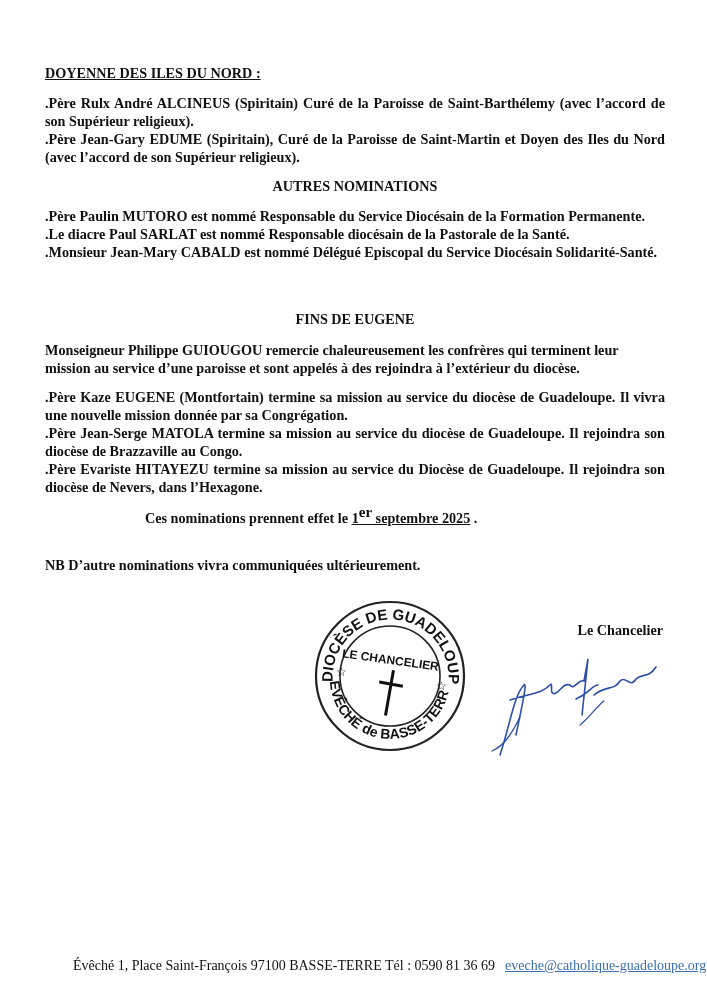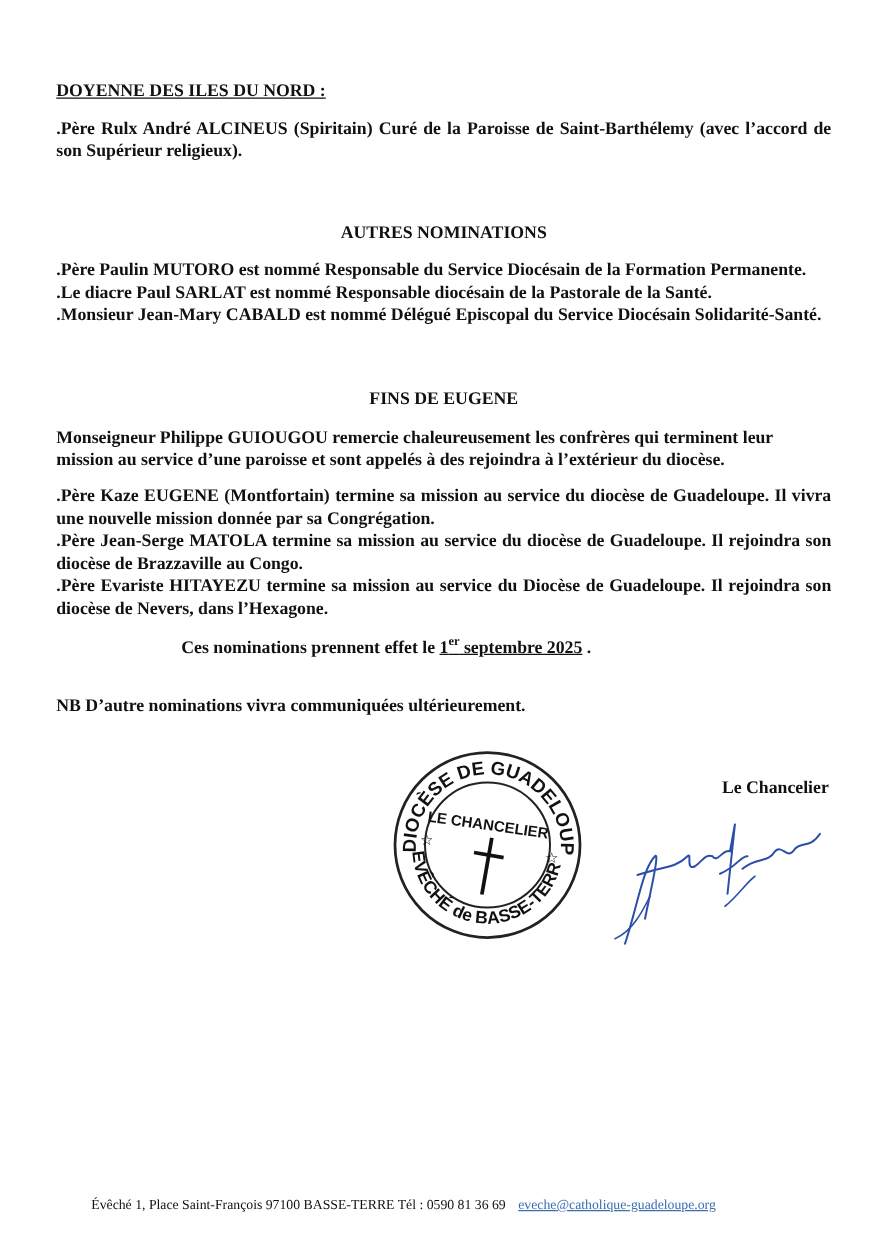--- a/index.html
+++ b/index.html
@@ -4,39 +4,40 @@
 <style>
   html, body { margin:0; padding:0; background:#ffffff; }
   body { width:707px; height:1000px; position:relative; overflow:hidden;
          font-family:"Liberation Serif", "DejaVu Serif", serif; color:#111; }
   .page { position:absolute; left:0; top:0; width:581px; height:1000px; }
   .blk { position:absolute; left:45px; width:620px; font-weight:bold; font-size:14.2px; line-height:18px; }
   .just { text-align:justify; text-align-last:left; }
   .heading-u { text-decoration:underline; }
   .center { text-align:center; left:45px; width:620px; }
   .para { margin:0; }
-  sup { font-size:10px; line-height:0; }
+  sup { font-size:15px; line-height:0; }
   .u { text-decoration:underline; }
   .sig-block { position:absolute; left:483px; top:621px; width:180px; text-align:right;
                font-weight:bold; font-size:14.2px; line-height:18px; }
   .stamp { position:absolute; left:312px; top:598px; width:156px; height:156px; }
   .signature { position:absolute; left:480px; top:655px; width:180px; height:110px; }
-  .footer { position:absolute; left:73px; top:958px; font-size:11px; font-weight:normal; white-space:nowrap;text-align:right; }
+  .footer { position:absolute; left:73px; top:958px; font-size:14px; font-weight:normal; white-space:nowrap;text-align:right; }
   .footer a { color:#3a6fb0; text-decoration:underline; margin-left:10px; }
 </style>
 </head>
 <body>
 
 <div class="page">
 
   <div class="blk" style="top:64px;">
     <span class="heading-u">DOYENNE DES ILES DU NORD :</span>
   </div>
   <div class="blk just" style="top:94px;">
     <p class="para">.Père Rulx André ALCINEUS (Spiritain) Curé de la Paroisse de Saint-Barthélemy (avec l’accord de son Supérieur religieux).</p>
+    <p class="para">.Père Jean-Gary EDUME (Spiritain), Curé de la Paroisse de Saint-Martin et Doyen des Iles du Nord (avec l’accord de son Supérieur religieux).</p>
   </div>
 
   <div class="blk center" style="top:177px;">AUTRES NOMINATIONS</div>
   <div class="blk just" style="top:207px;">
     <p class="para">.Père Paulin MUTORO est nommé Responsable du Service Diocésain de la Formation Permanente.</p>
     <p class="para">.Le diacre Paul SARLAT est nommé Responsable diocésain de la Pastorale de la Santé.</p>
     <p class="para">.Monsieur Jean-Mary CABALD est nommé Délégué Episcopal du Service Diocésain Solidarité-Santé.</p>
   </div>
 
   <div class="blk center" style="top:310px;">FINS DE EUGENE</div>

